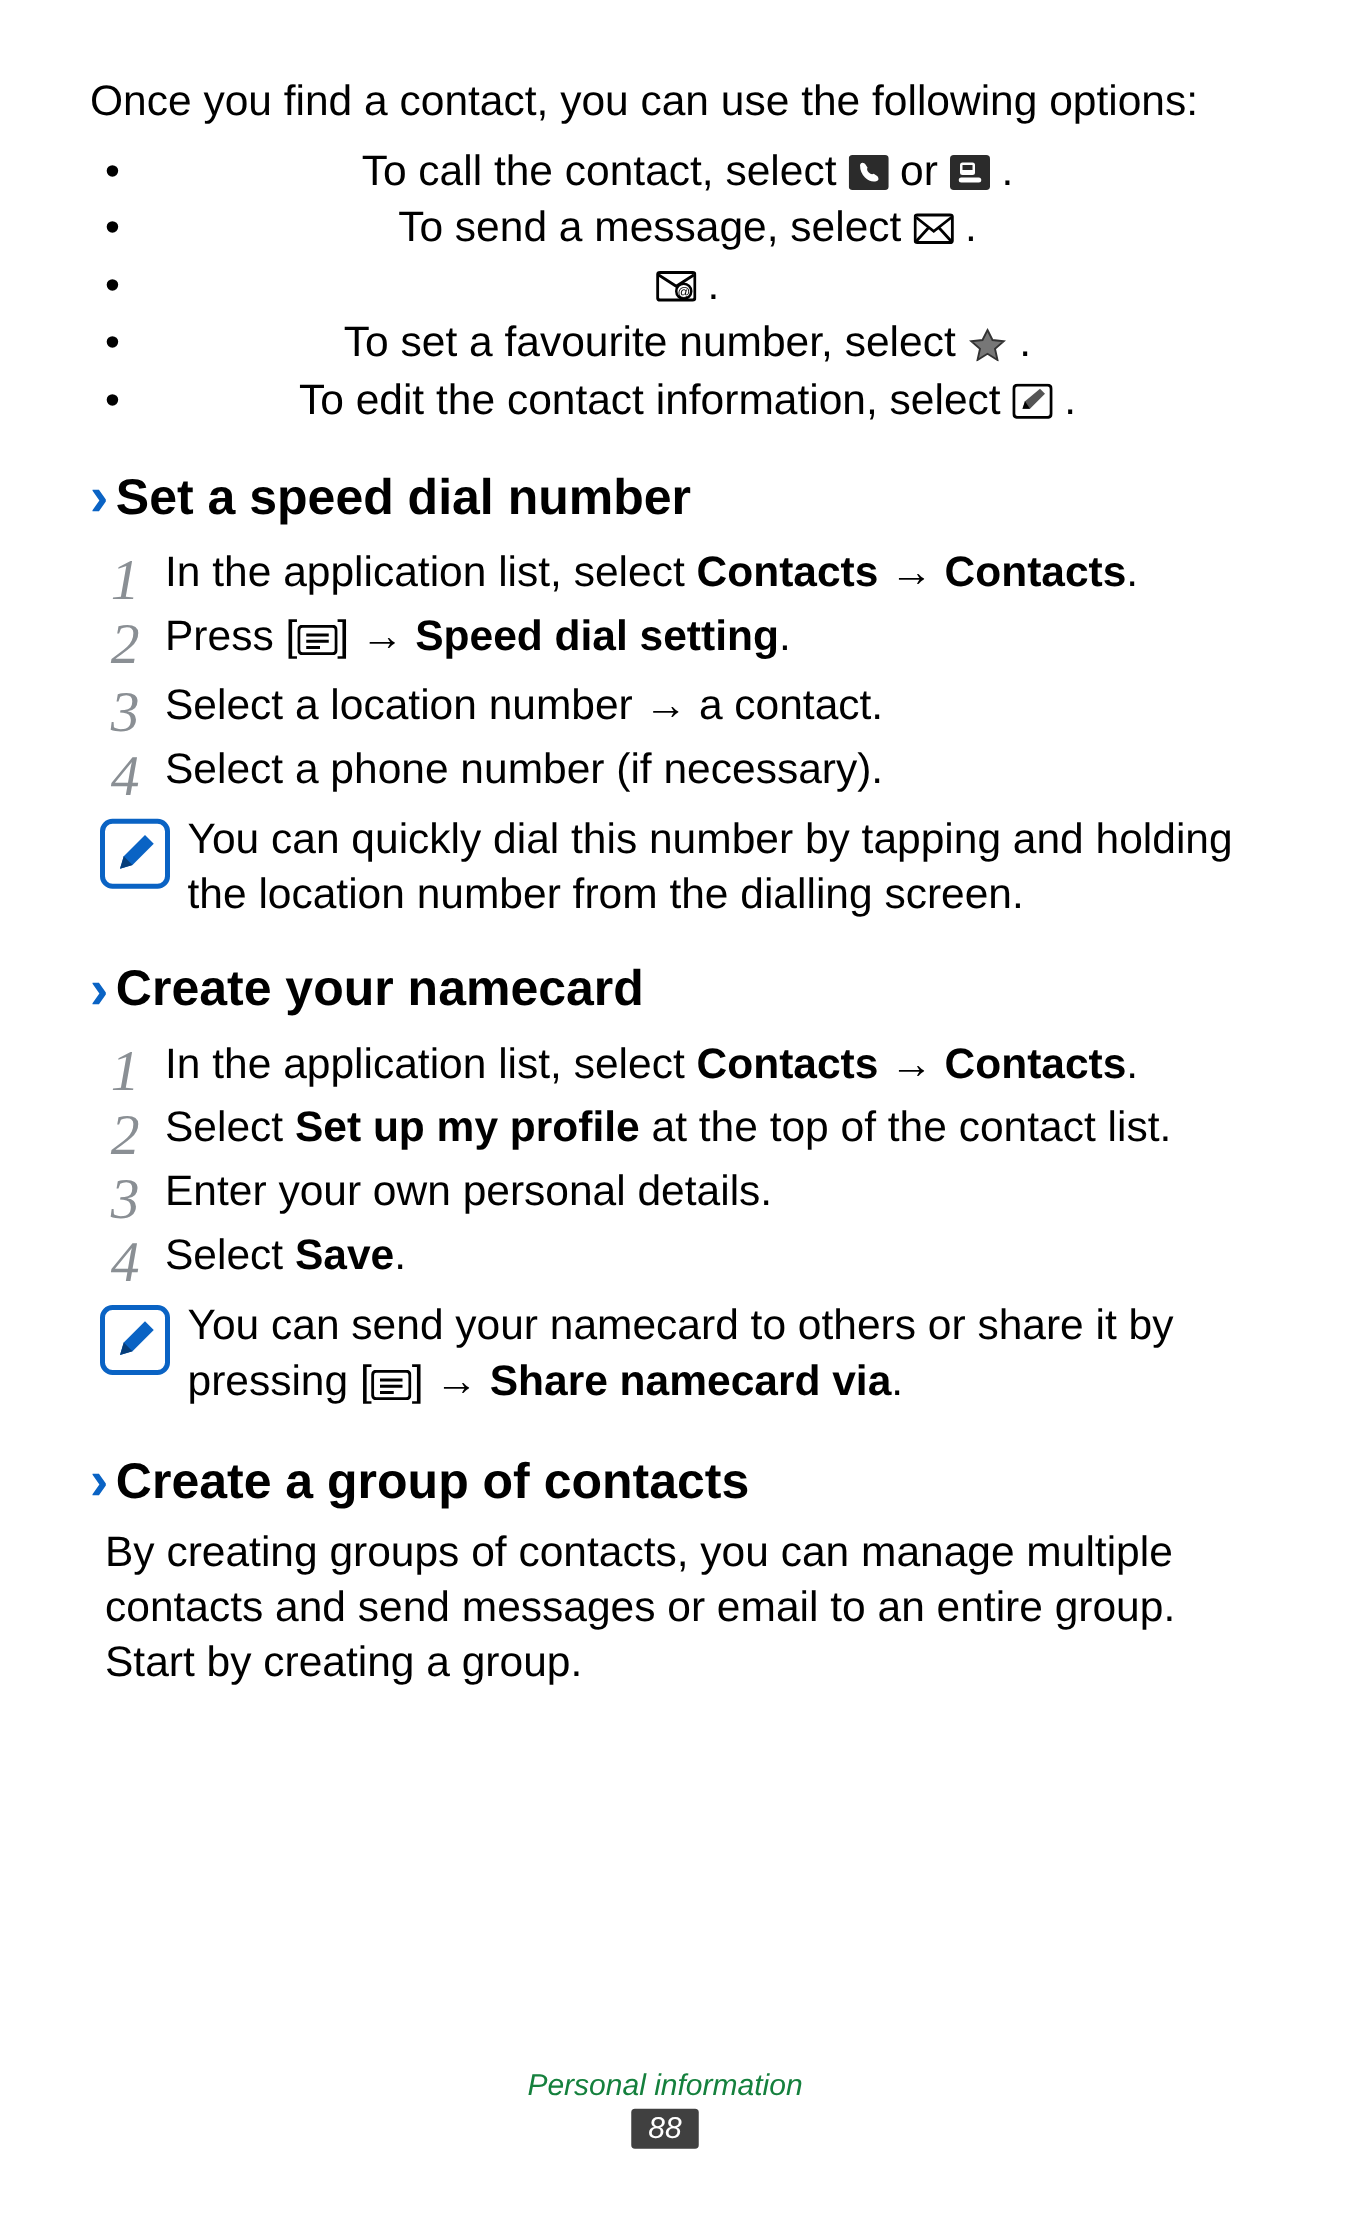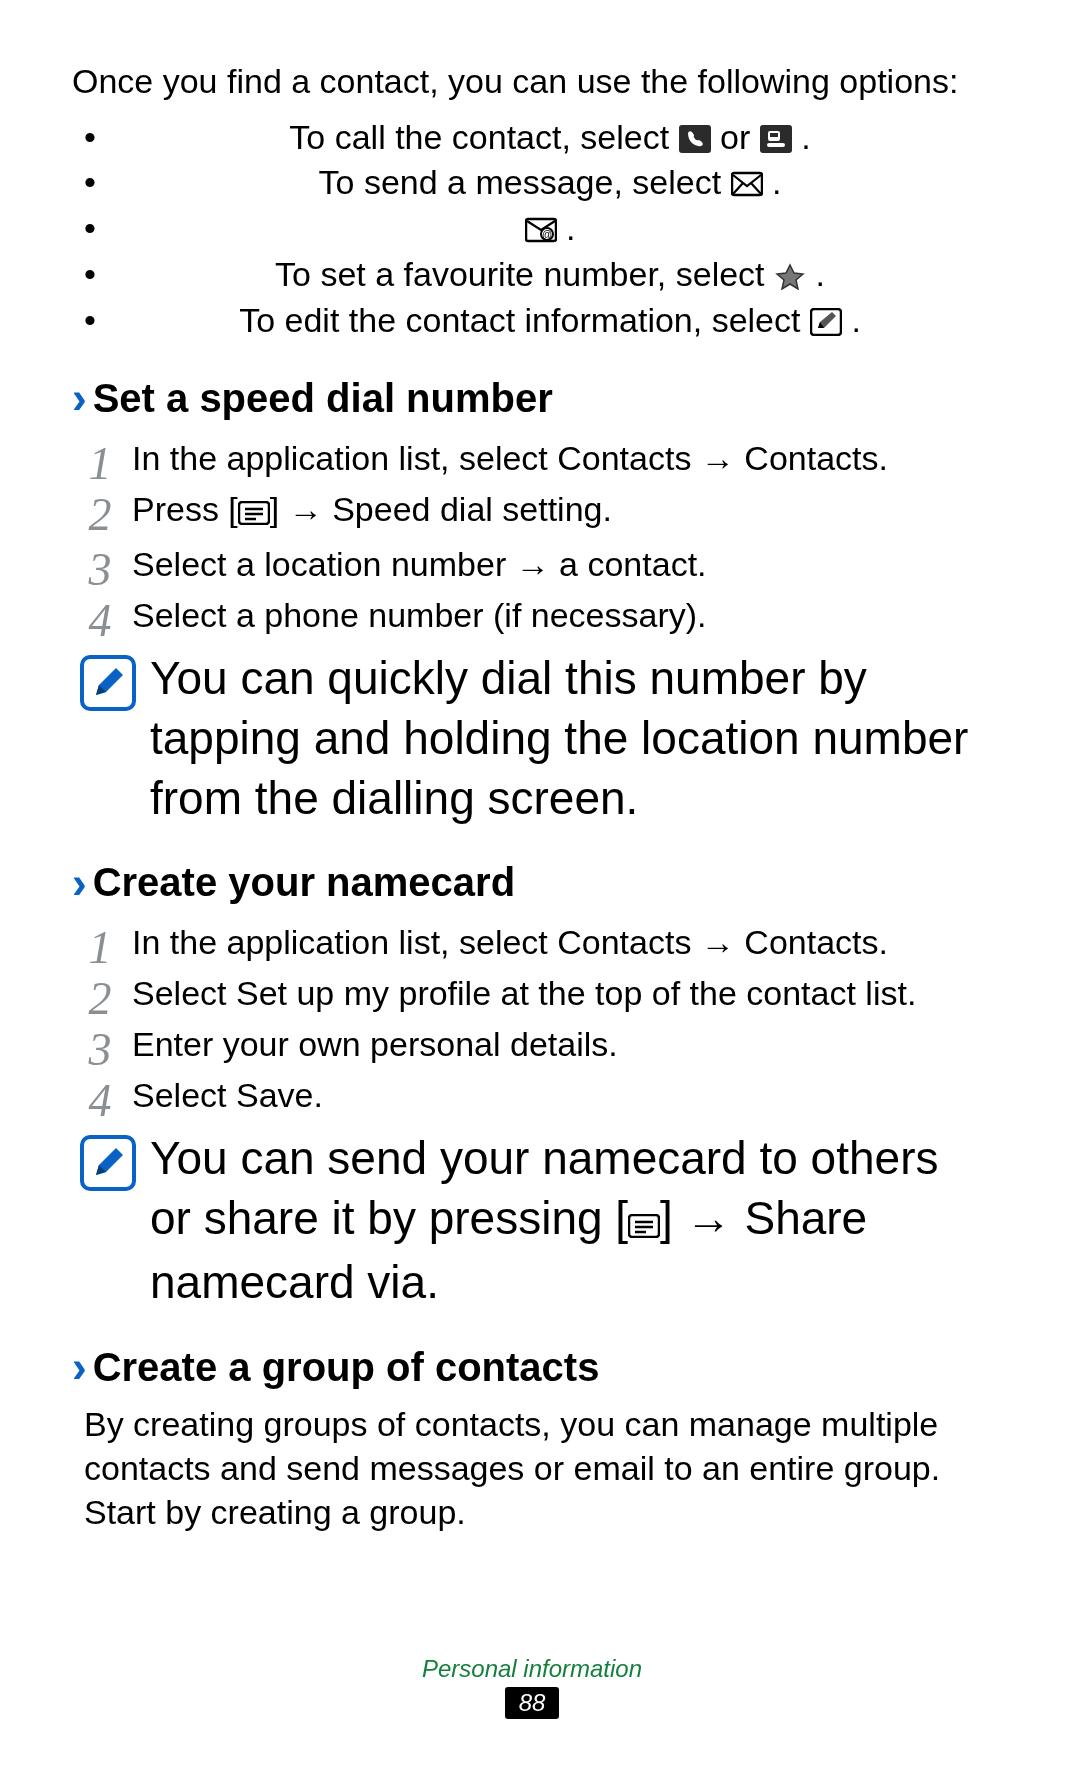--- a/index.html
+++ b/index.html
@@ -78,21 +78,21 @@
     position: absolute;
     left: 8px;
     top: -4px;
     font-family: Georgia, "Times New Roman", serif;
     font-style: italic;
     font-size: 46px;
     color: #8a8f94;
     width: 40px;
     text-align: center;
   }
-  b { font-weight: 400; }
+  b { font-weight: 700; }
   .note-row {
     display: flex;
     align-items: flex-start;
     gap: 14px;
     margin: 6px 0 12px 0;
     padding-left: 8px;
   }
   .note-icon {
     flex: 0 0 56px;
     height: 56px;
@@ -100,21 +100,21 @@
     border-radius: 10px;
     box-sizing: border-box;
     position: relative;
     margin-top: 6px;
   }
   .note-icon svg {
     position: absolute;
     inset: 4px;
   }
   .note-text {
-    font-size: 46px;
+    font-size: 34px;
     line-height: 1.3;
     flex: 1;
   }
   .section3-body {
     font-size: 34px;
     line-height: 1.3;
     margin: 4px 0 0 12px;
   }
   .menu-icon {
     display:inline-block;
@@ -130,21 +130,21 @@
     color: #555;
   }
   .footer-title {
     font-style: italic;
     font-size: 24px;
     color: #15803d;
     margin-bottom: 4px;
   }
   .footer-page {
     display: inline-block;
-    background: #000000;
+    background: #404040;
     color: #fff;
     font-size: 24px;
     font-style: italic;
     padding: 2px 14px;
     border-radius: 3px;
   }
 </style>
 </head>
 <body>
 

